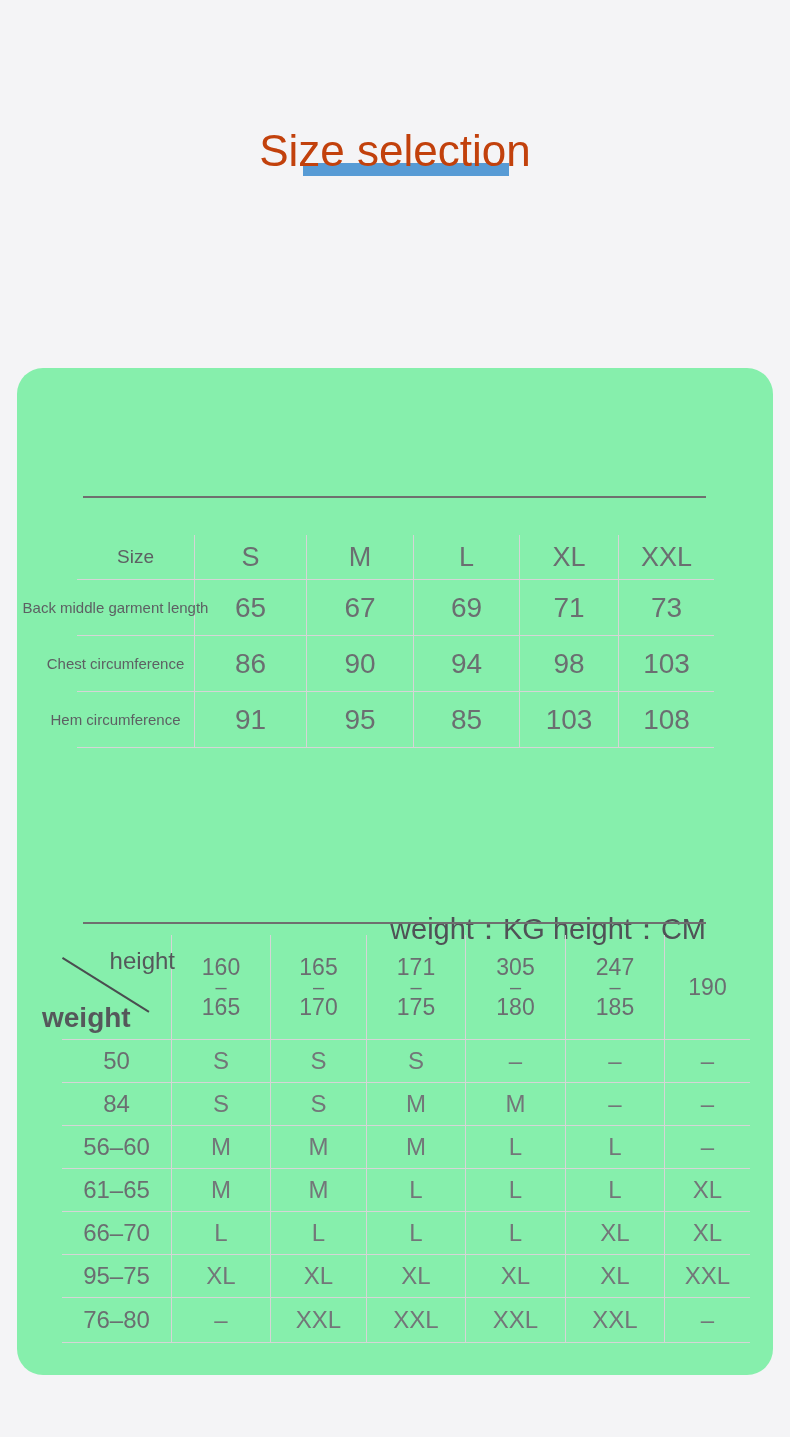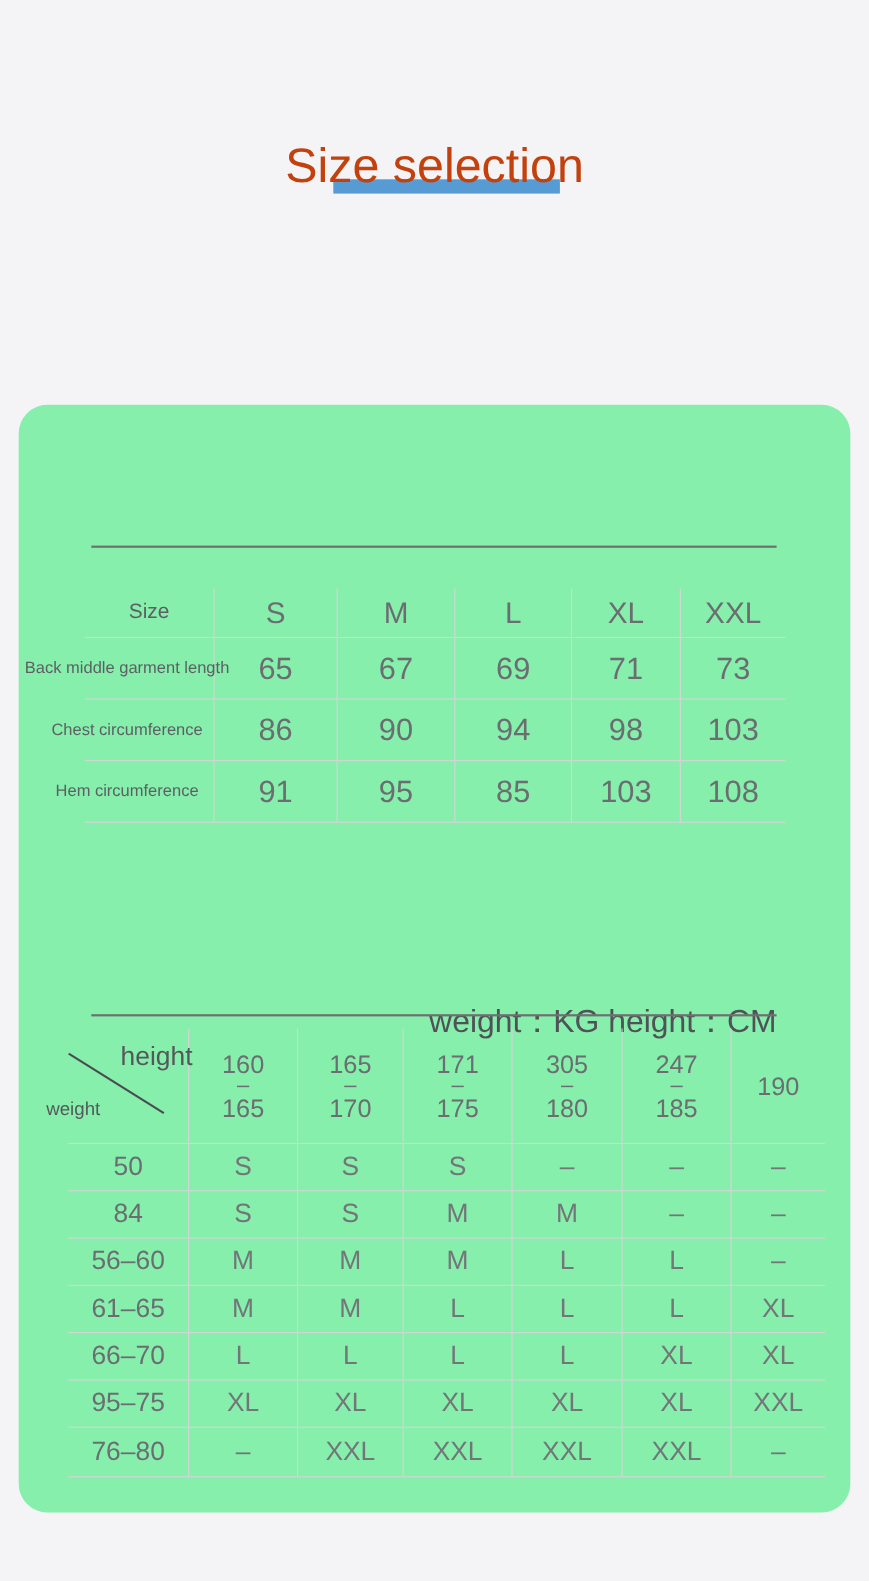--- a/index.html
+++ b/index.html
@@ -59,21 +59,21 @@
     color: #6b6e71;
   }
   .t2 > div {
     display: flex; align-items: center; justify-content: center;
     border-right: 1px solid #d5d5d6; border-bottom: 1px solid #d5d5d6;
     white-space: nowrap;
   }
   .t2 > div:nth-child(7n) { border-right: none; }
   .t2 .corner { position: relative; }
   .corner .h-lbl { position: absolute; top: 12px; right: -4px; font-size: 24px; color: #55585b; }
-  .corner .w-lbl { position: absolute; bottom: 20px; left: -20px; font-size: 17px; color: #55585b; }
+  .corner .w-lbl { position: absolute; bottom: 5px; left: -20px; font-size: 28px; color: #55585b; font-weight: bold; }
   .corner .diag {
     position: absolute; left: 1px; top: 22px; width: 102px; height: 2px;
     background: #4a4d50; transform: rotate(32deg); transform-origin: 0 0;
   }
   .t2 .hc { flex-direction: column; font-size: 23px; line-height: 25px; }
   .t2 .hc .dash { font-size: 20px; line-height: 15px; }
   .t2 .wl { font-size: 24px; text-align: right; }
   .t2 .sc { font-size: 24px; color: #737679; }
 </style>
 </head>

